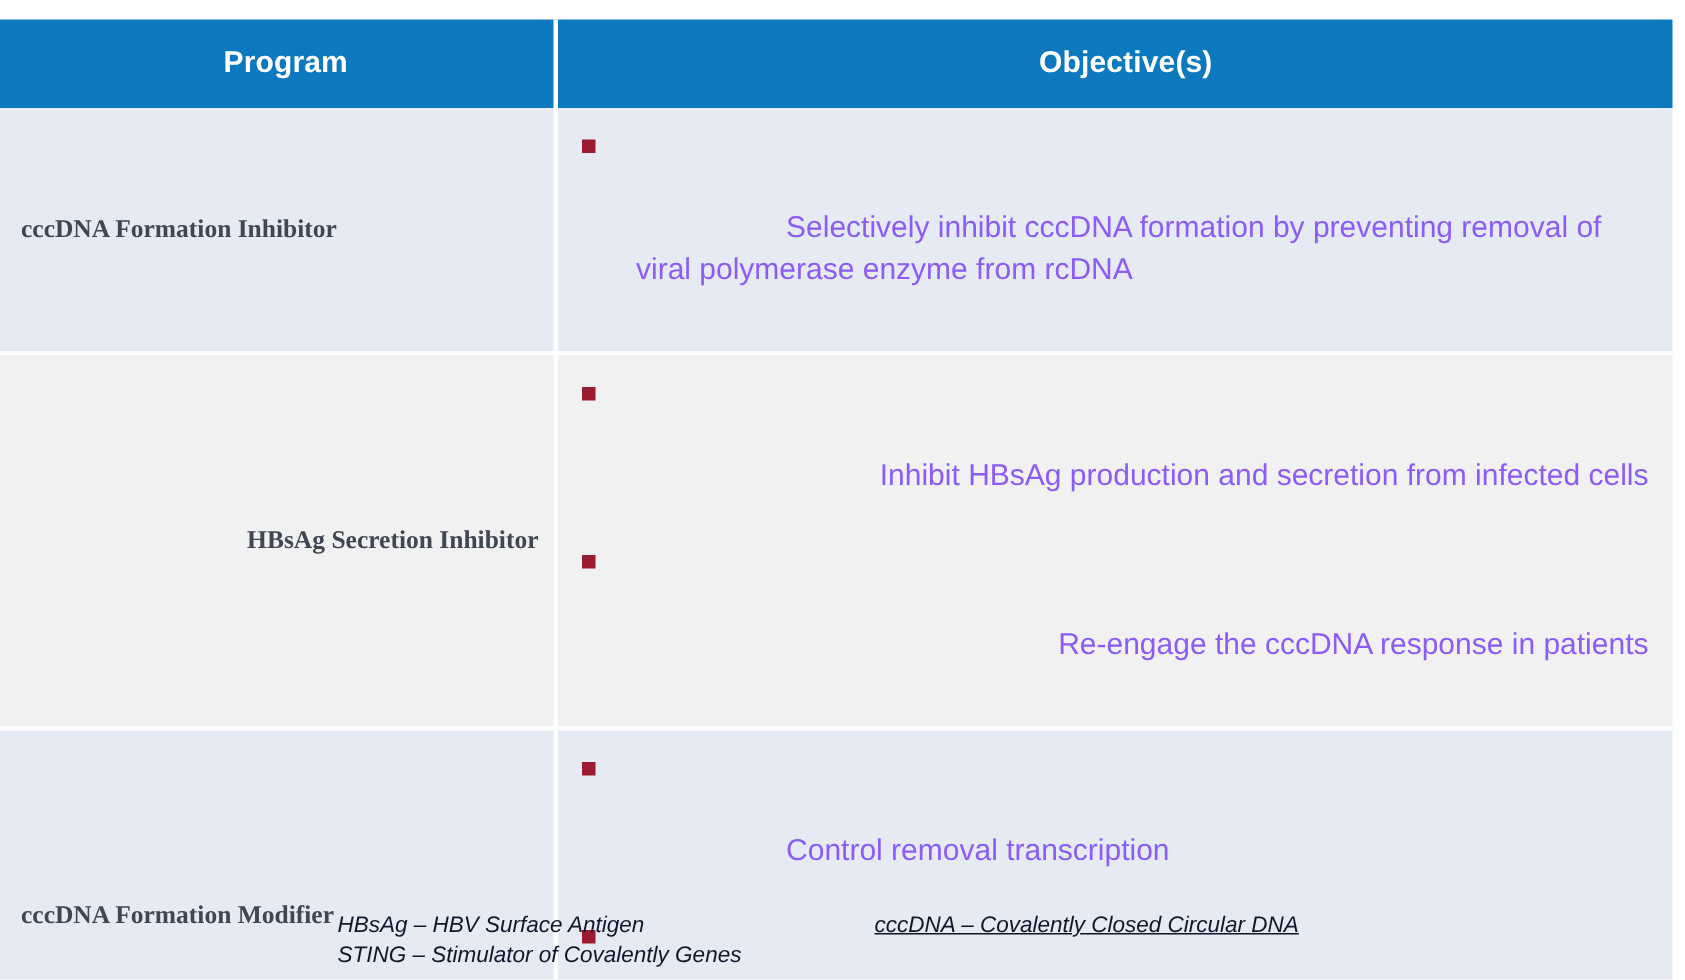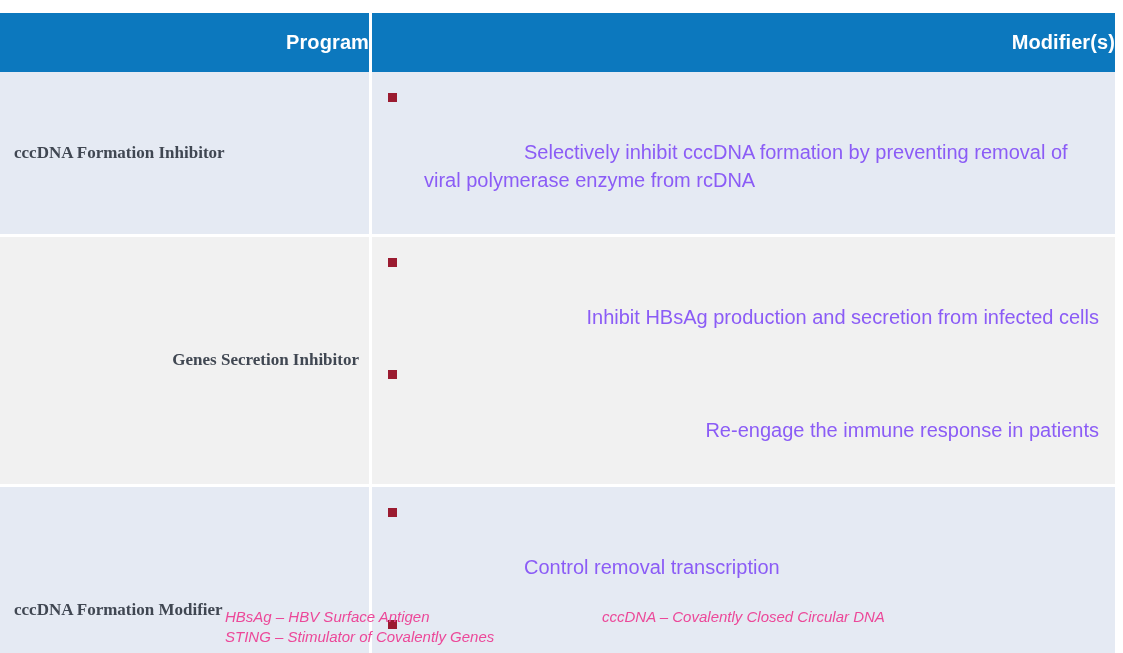--- a/index.html
+++ b/index.html
@@ -36,21 +36,21 @@
     border-spacing: 0;
     table-layout: fixed;
   }
 
   
   .ptable thead th {
     background: #0C78BE;
     color: #ffffff;
     font-size: 20px;
     font-weight: bold;
-    text-align: right;
+    text-align: center;
     vertical-align: middle;
     height: 59px;
     padding: 0 0 0 12px;
     border-right: 3px solid #ffffff;
     letter-spacing: 0.1px;
   }
   .ptable thead th.last {
     border-right: none;
     padding-left: 14px;
   }
@@ -121,43 +121,43 @@
     left: 0;
     top: 607px;
     width: 1123px;
     height: 46px;
   }
   .fn-col {
     position: absolute;
     top: 0;
     font-size: 15px;
     font-style: italic;
-    color: #ec4899;
+    color: #0f172a;
     line-height: 20px;
     white-space: nowrap;
   }
   .fn-col-1 { left: 225px; }
-  .fn-col-2 { left: 602px; }
+  .fn-col-2 { left: 583px; text-decoration: underline; }
   .fn-line { display: block; }
 </style>
 </head>
 <body>
 
 <div class="slide">
 
   <div class="table-wrap">
     <table class="ptable">
       <colgroup>
         <col style="width:372px">
         <col style="width:743px">
       </colgroup>
       <thead>
         <tr>
           <th>Program</th>
-          <th class="last">Modifier(s)</th>
+          <th class="last">Objective(s)</th>
         </tr>
       </thead>
       <tbody>
 
         <tr class="row-a">
           <td class="h-r1">
             <div class="prog-inner">cccDNA Formation Inhibitor</div>
           </td>
           <td class="obj-cell h-r1">
             <div class="obj-inner">
@@ -166,32 +166,32 @@
                   <span class="sq"></span>
                   <span>Selectively inhibit cccDNA formation by preventing removal of viral polymerase enzyme from rcDNA</span>
                 </li>
               </ul>
             </div>
           </td>
         </tr>
 
         <tr class="row-b">
           <td class="h-r2">
-            <div class="prog-inner">Genes Secretion Inhibitor</div>
+            <div class="prog-inner">HBsAg Secretion Inhibitor</div>
           </td>
           <td class="obj-cell h-r2">
             <div class="obj-inner">
               <ul class="obj-list">
                 <li class="obj-item">
                   <span class="sq"></span>
                   <span>Inhibit HBsAg production and secretion from infected cells</span>
                 </li>
                 <li class="obj-item">
                   <span class="sq"></span>
-                  <span>Re-engage the immune response in patients</span>
+                  <span>Re-engage the cccDNA response in patients</span>
                 </li>
               </ul>
             </div>
           </td>
         </tr>
 
         <tr class="row-a">
           <td class="h-r3">
             <div class="prog-inner">cccDNA Formation Modifier</div>
           </td>

